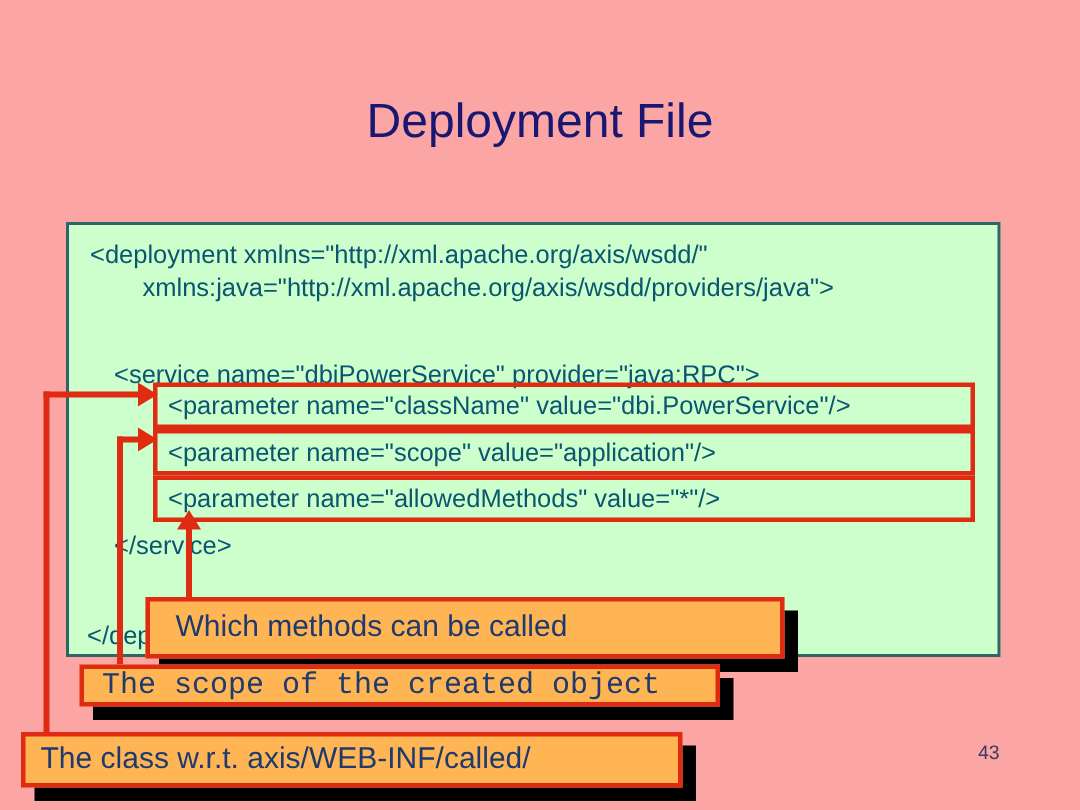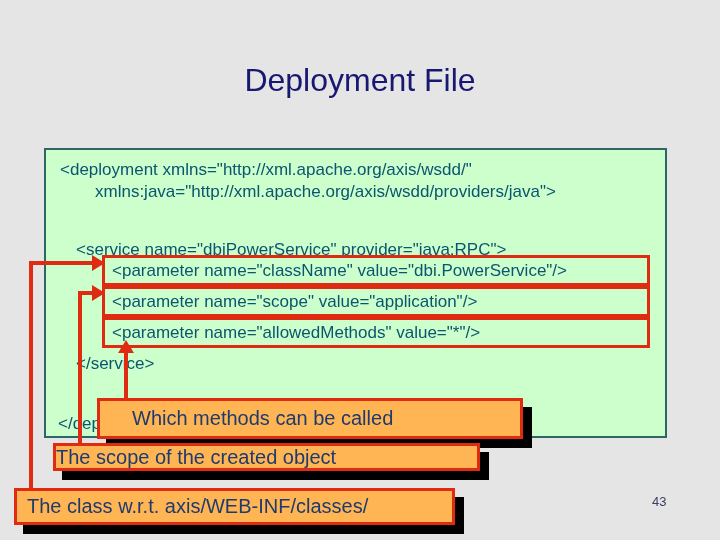--- a/index.html
+++ b/index.html
@@ -1,17 +1,17 @@
 <!DOCTYPE html>
 <html><head>
 <meta charset="utf-8">
 <style>
   html,body{margin:0;padding:0;}
   body{font-family:"Liberation Sans","DejaVu Sans",sans-serif;}
-  .slide{position:relative;width:720px;height:540px;background:#e5e5e5;overflow:hidden;}
+  .slide{position:relative;width:720px;height:540px;background:#fca5a5;overflow:hidden;}
   .title{position:absolute;left:0;top:62px;width:720px;text-align:center;
          font-size:32px;color:#181873;letter-spacing:0px;}
   .code-panel{position:absolute;left:44px;top:148px;width:623px;height:290px;
               background:#ccffcc;border:2px solid #2e6565;box-sizing:border-box;}
   .code-line{position:absolute;font-size:17px;color:#0a5570;white-space:pre;}
   .param-box{position:absolute;left:56px;width:548px;height:31px;
              border:3px solid #de2b12;box-sizing:border-box;
              display:flex;align-items:center;}
   .param-box .code-text{font-size:17px;color:#0a5570;white-space:pre;padding-left:7px;}
   .callout{position:absolute;background:#ffb553;border:3px solid #de2b12;
@@ -57,25 +57,25 @@
   <div class="arrow-seg" style="left:29px;top:261px;width:64px;height:4px;"></div>
   <div class="arrowhead-right" style="left:92px;top:255px;"></div>
 
   <div class="arrow-seg" style="left:78px;top:291px;width:4px;height:152px;"></div>
   <div class="arrow-seg" style="left:78px;top:291px;width:16px;height:4px;"></div>
   <div class="arrowhead-right" style="left:92px;top:285px;"></div>
 
   <div class="arrow-seg" style="left:124px;top:351px;width:4px;height:47px;"></div>
   <div class="arrowhead-up" style="left:118px;top:340px;"></div>
 
-  <div class="callout" style="left:97px;top:398px;width:426px;height:41px;padding-left:32px;">
+  <div class="callout" style="left:97px;top:398px;width:426px;height:41px;padding-left:17px;">
     <span>Which methods can be called</span>
   </div>
-  <div class="callout" style="left:53px;top:443px;width:427px;height:28px;">
+  <div class="callout" style="left:53px;top:443px;width:427px;height:28px;padding-left:12px;font-family:Liberation Mono, monospace;">
     <span>The scope of the created object</span>
   </div>
   <div class="callout" style="left:14px;top:488px;width:441px;height:37px;padding-left:10px;">
-    <span>The class w.r.t. axis/WEB-INF/classes/</span>
+    <span>The class w.r.t. axis/WEB-INF/called/</span>
   </div>
 
   <div class="page-number">43</div>
 
 </div>
 
 </body></html>

